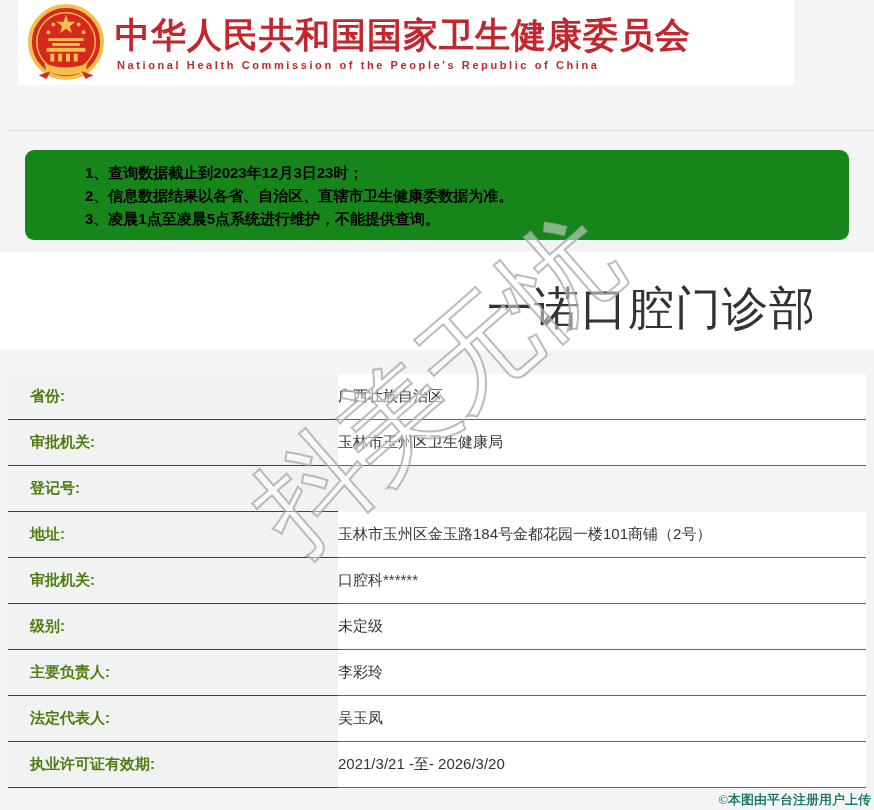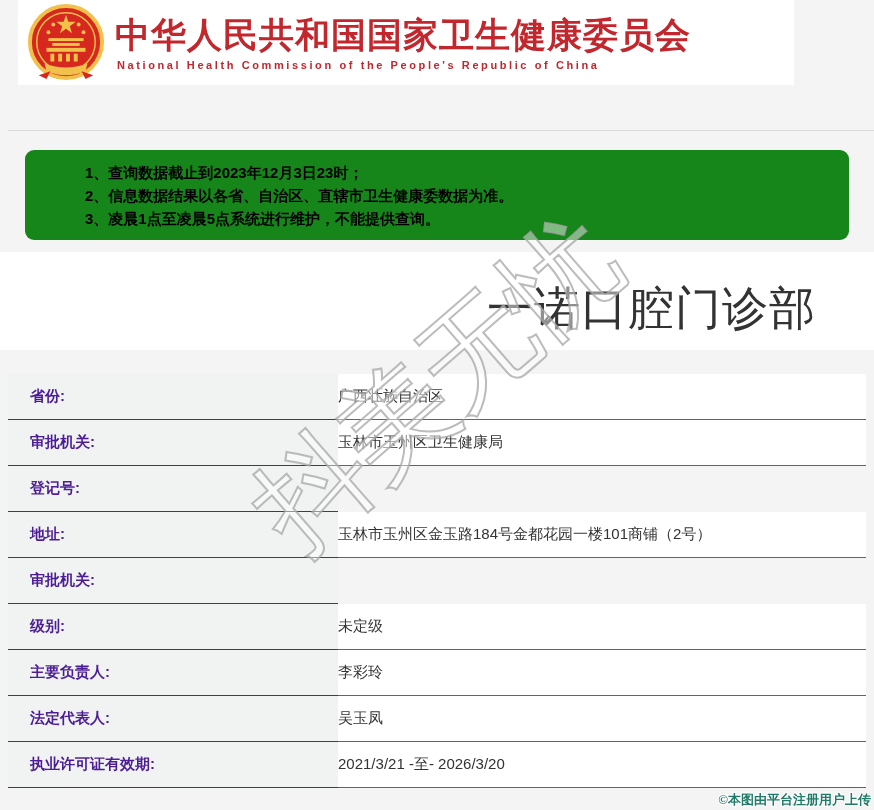--- a/index.html
+++ b/index.html
@@ -62,21 +62,21 @@
     letter-spacing:1px;white-space:nowrap;
   }
   
   .detail-table{
     position:absolute;left:8px;top:374px;width:858px;
   }
   .detail-row{display:flex;height:46px;box-sizing:border-box;}
   .cell-label{
     width:330px;flex:0 0 auto;background:var(--label-bg);
     display:flex;align-items:center;box-sizing:border-box;
-    padding-left:22px;font-size:15px;font-weight:bold;color:#4c1d95;
+    padding-left:22px;font-size:15px;font-weight:bold;color:#4d7c0f;
     border-bottom:1px solid var(--border-dark);
   }
   .cell-value{
     flex:1;background:#ffffff;display:flex;align-items:center;
     box-sizing:border-box;font-size:15px;color:#333;
     border-bottom:1px solid var(--border-teal);
   }
   
   .watermark{
     position:absolute;left:205px;top:330px;width:460px;
@@ -154,20 +154,21 @@
     <div class="cell-label">登记号:</div>
   </div>
 
   <div class="detail-row">
     <div class="cell-label">地址:</div>
     <div class="cell-value">玉林市玉州区金玉路184号金都花园一楼101商铺（2号）</div>
   </div>
 
   <div class="detail-row">
     <div class="cell-label">审批机关:</div>
+    <div class="cell-value">口腔科******</div>
   </div>
 
   <div class="detail-row">
     <div class="cell-label">级别:</div>
     <div class="cell-value">未定级</div>
   </div>
 
   <div class="detail-row">
     <div class="cell-label">主要负责人:</div>
     <div class="cell-value">李彩玲</div>

